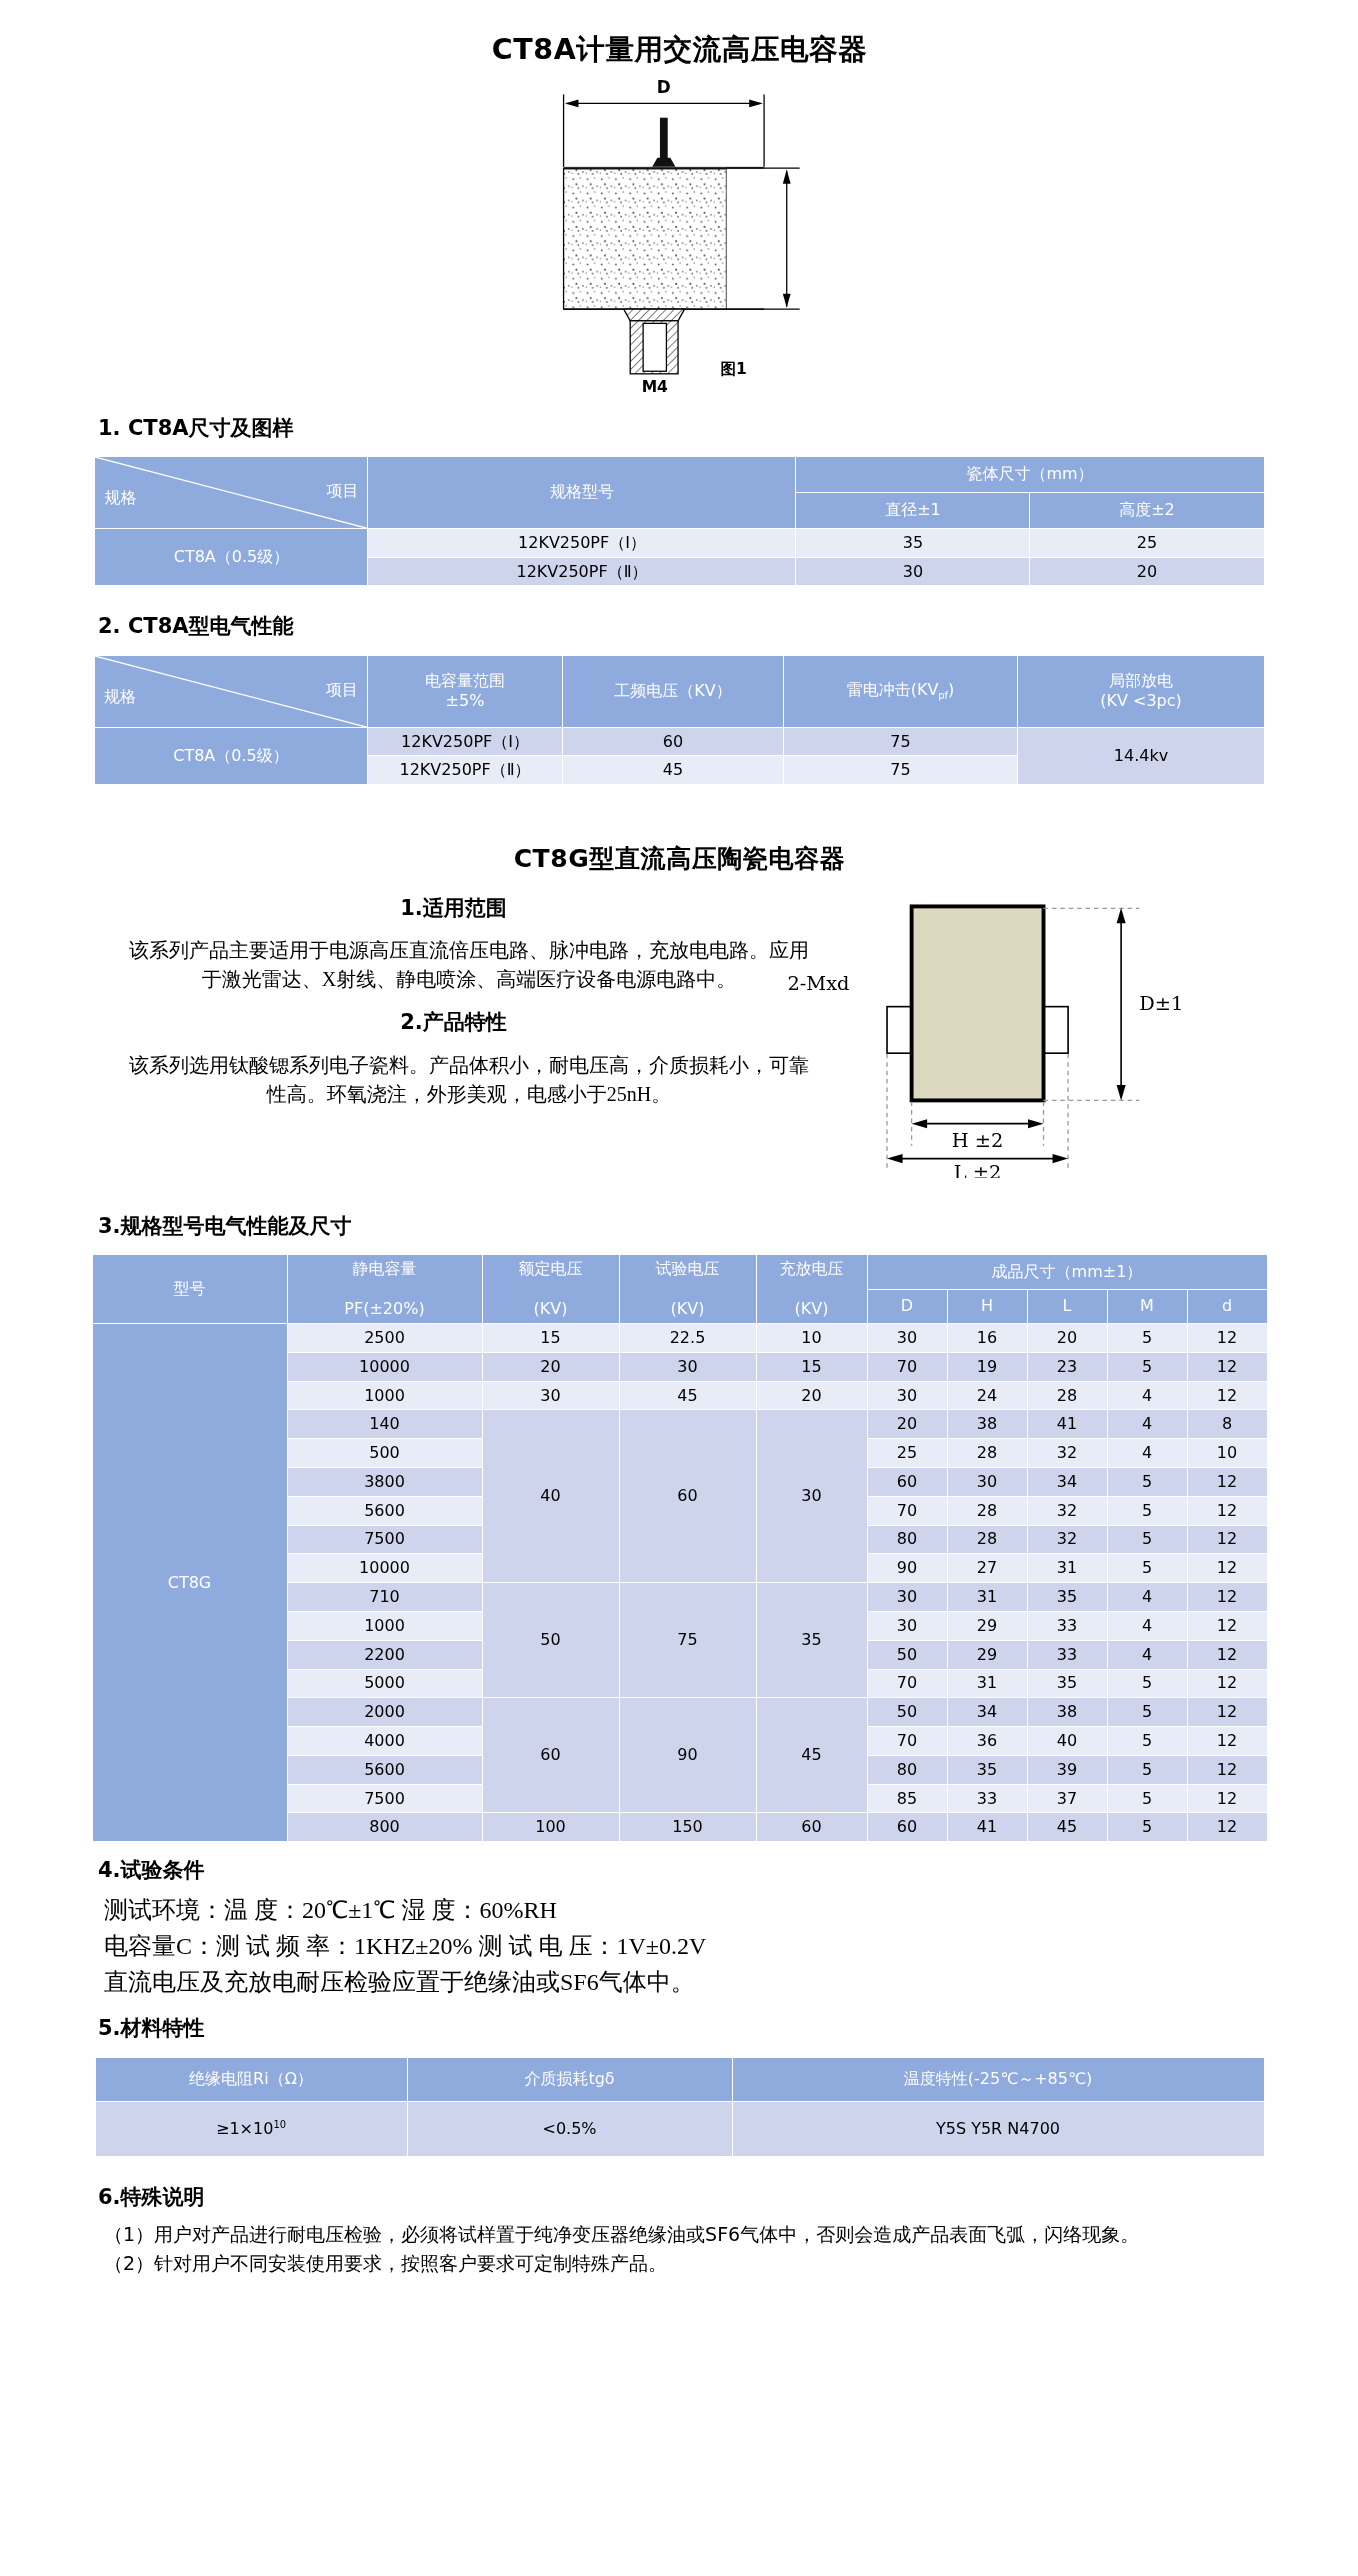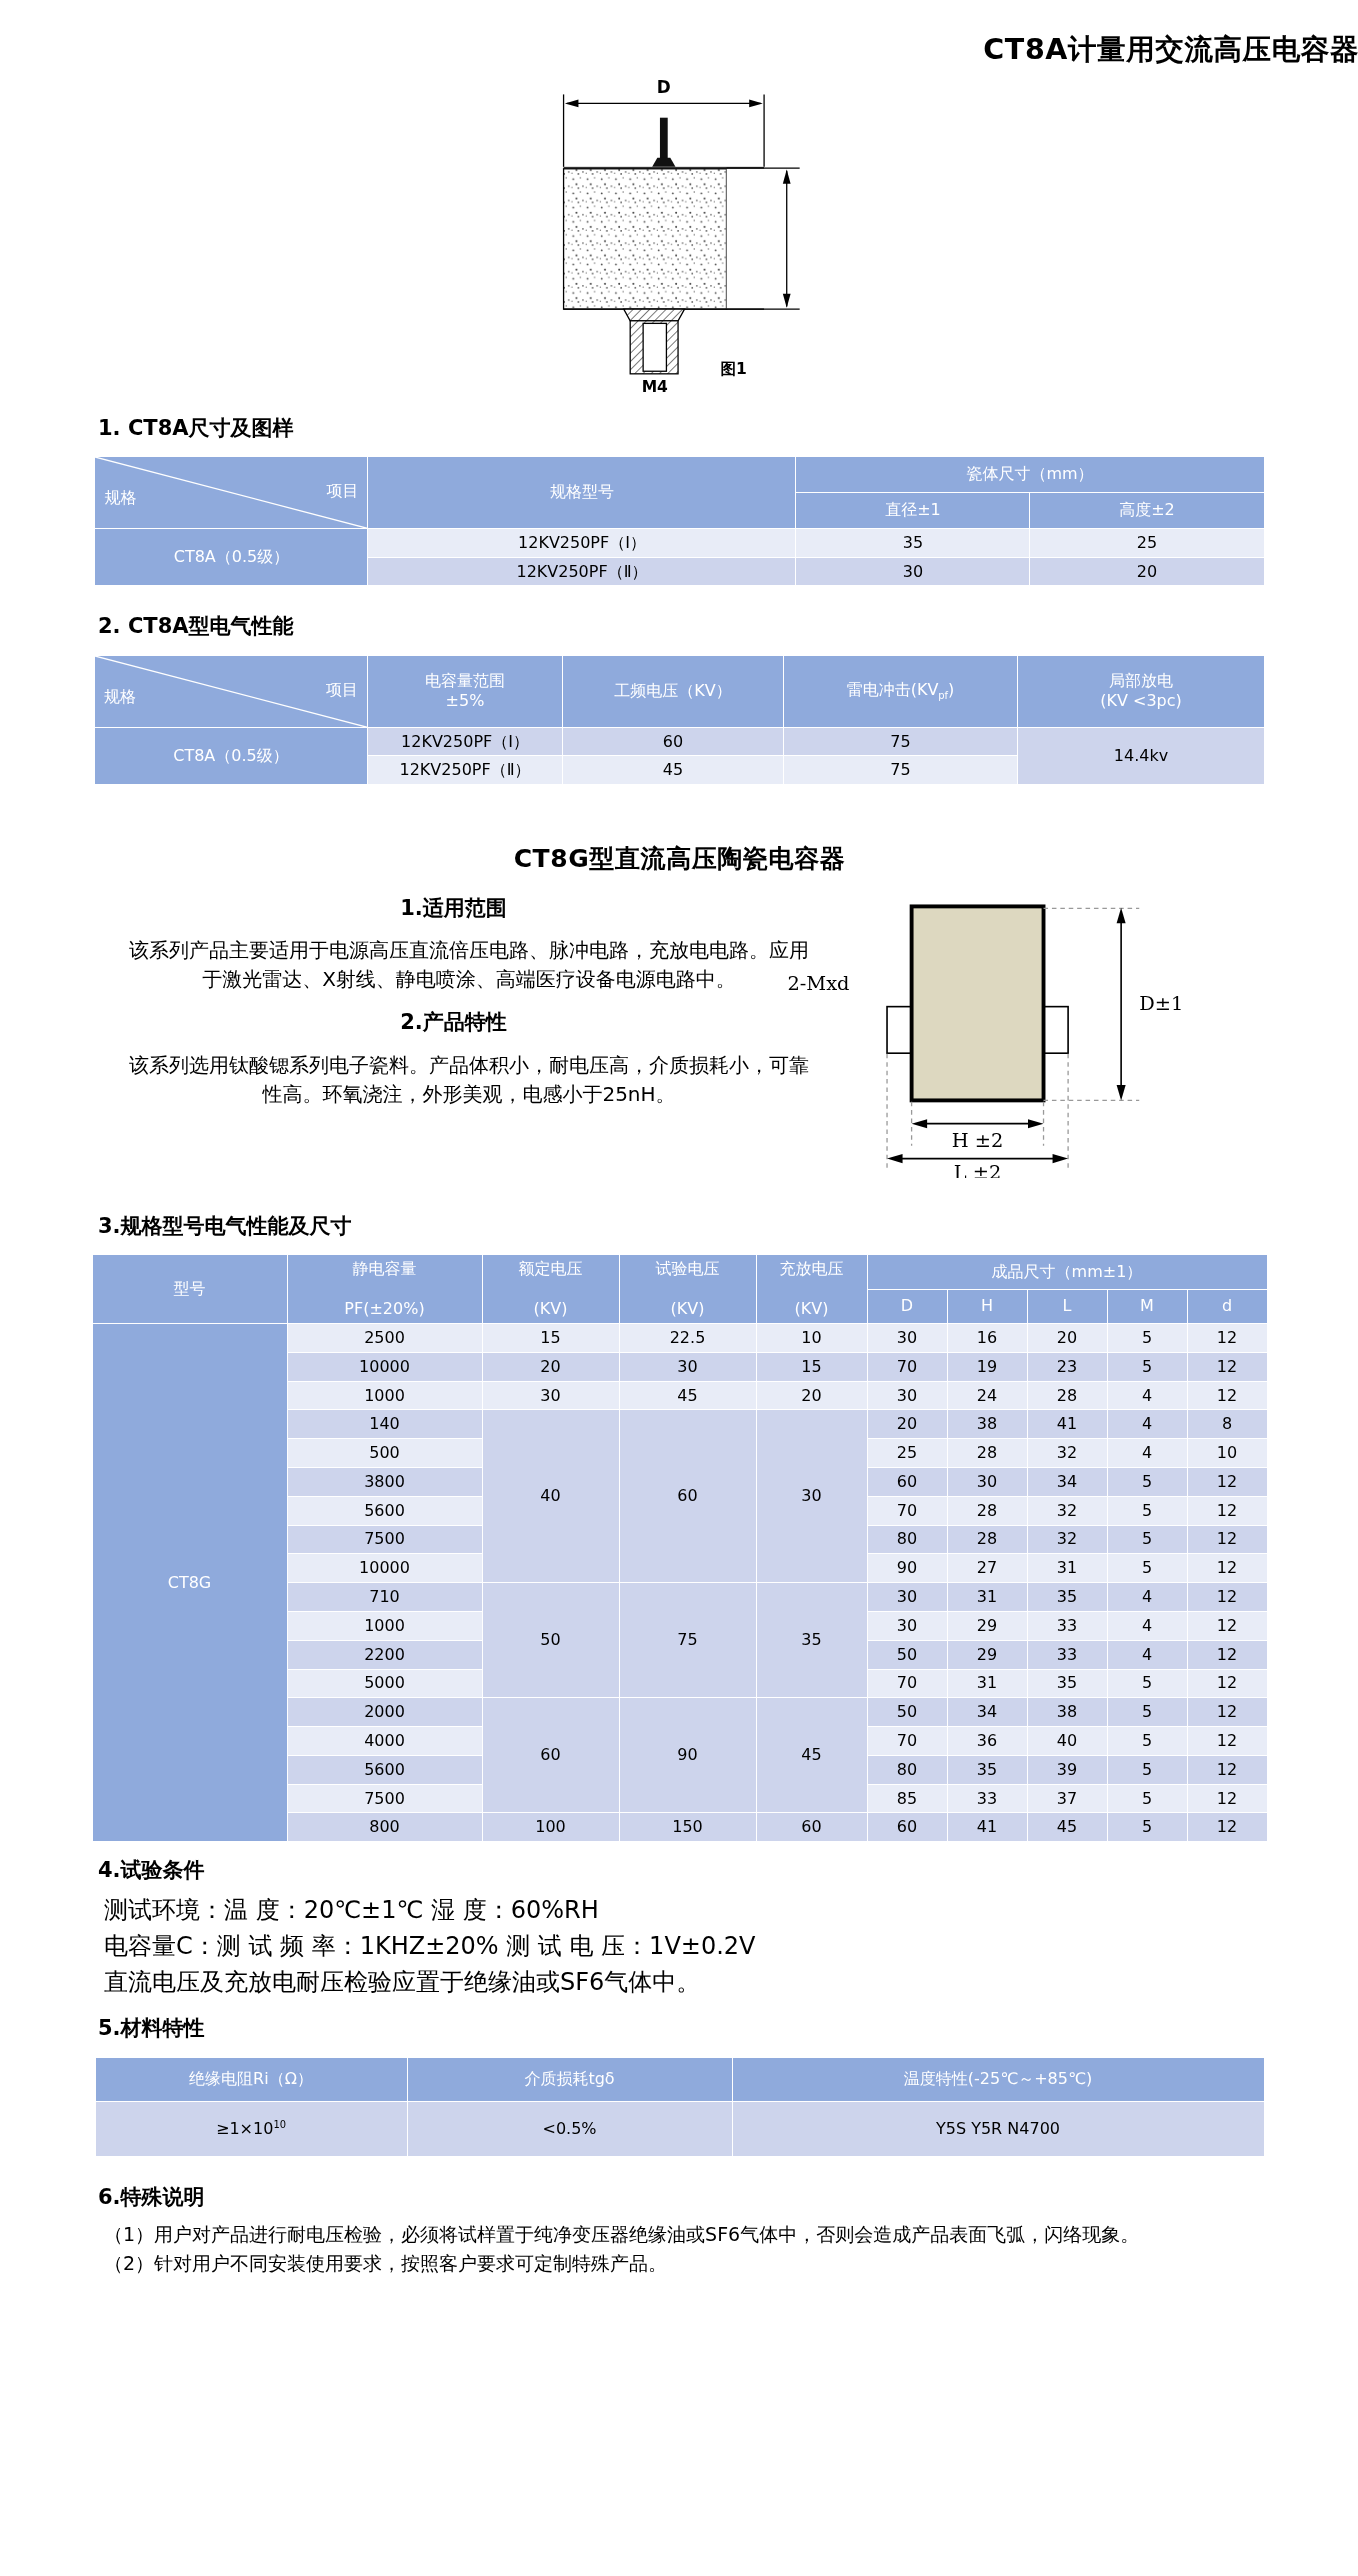--- a/index.html
+++ b/index.html
@@ -15,21 +15,21 @@
   }
   .page {
     width: 1359px;
     min-height: 2576px;
     position: relative;
     padding: 0;
   }
 
   
   .doc-title {
-    text-align: right;
+    text-align: center;
     font-size: 28.5px;
     font-weight: bold;
     letter-spacing: 0.6px;
     padding-top: 31px;
   }
   .doc-title-2 {
     text-align: center;
     font-size: 25px;
     font-weight: bold;
     letter-spacing: 0.6px;
@@ -38,20 +38,21 @@
   .section-h {
     font-size: 21px;
     font-weight: bold;
     margin: 0 0 0 98px;
   }
   .body-text {
     font-size: 20px;
     line-height: 1.45;
     margin-left: 129px;
     max-width: 725px;
+    font-family: Liberation Serif, serif;
   }
 
   
   table.spec {
     border-collapse: separate;
     border-spacing: 1.3px;
     margin: 0 auto;
     width: 1165px;
     table-layout: fixed;
   }

